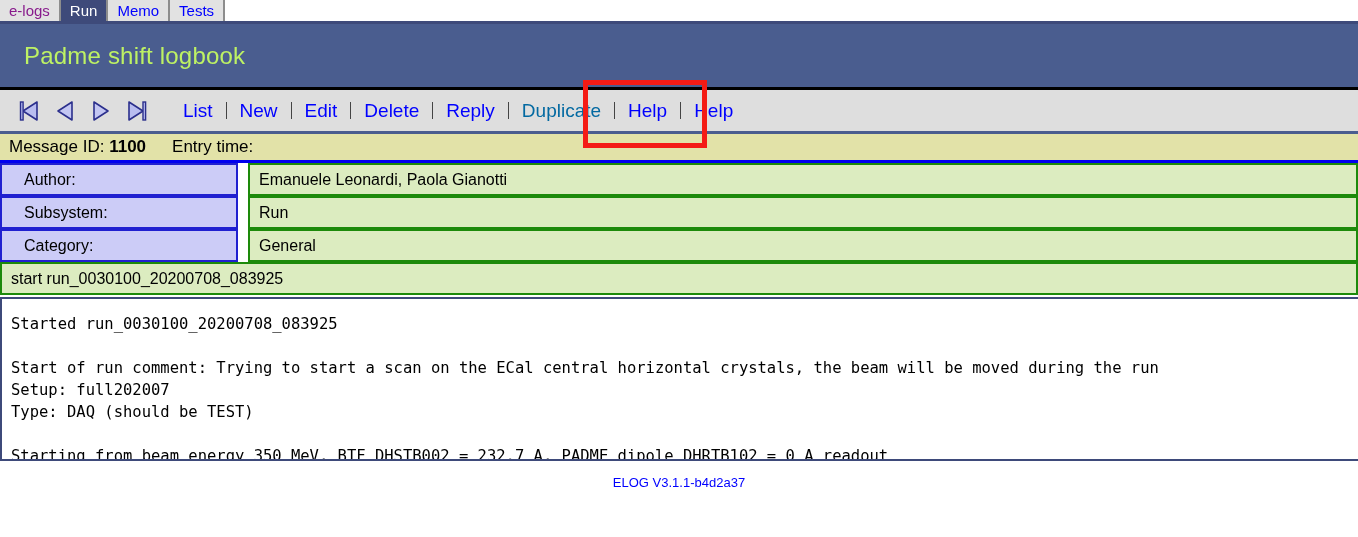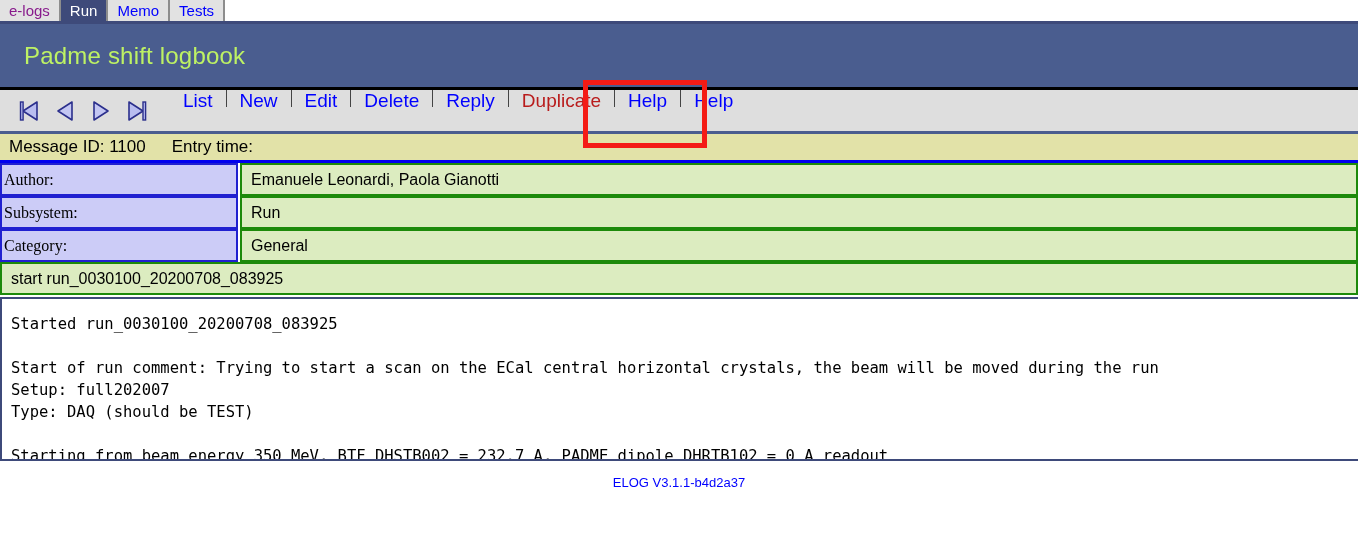--- a/index.html
+++ b/index.html
@@ -61,20 +61,21 @@
     padding-left: 24px;
     letter-spacing: 0.2px;
   }
 
   
   .toolbar {
     position: relative;
     background: #dedede;
     height: 44px;
     display: flex;
+    align-items: center;
     border-bottom: 3px solid #4a5d8f;
     box-sizing: border-box;
     padding-left: 18px;
   }
   .navicons {
     display: flex;
     align-items: center;
     gap: 14px;
     margin-right: 22px;
   }
@@ -84,21 +85,21 @@
     cursor: pointer;
     display: block;
   }
   .tlink {
     color: #0000ff;
     font-size: 19px;
     padding: 0 13px;
     cursor: pointer;
     white-space: nowrap;
   }
-  .tlink.visited { color: #b91c1c; }
+  .tlink.visited { color: #0369a1; }
   .tsep {
     color: #333333;
     font-size: 17px;
     width: 1px;
     background: #444444;
     height: 17px;
     display: inline-block;
   }
   .redbox {
     position: absolute;
@@ -116,42 +117,41 @@
     background: #e2e2a8;
     height: 29px;
     display: flex;
     align-items: center;
     padding-left: 9px;
     font-size: 17px;
     color: #000000;
     border-bottom: 3px solid #0000ee;
     box-sizing: border-box;
   }
-  .msgidbar b { font-weight: normal; }
+  .msgidbar b { font-weight: bold; }
   .msgidbar .gap { display: inline-block; width: 26px; }
 
   
   .attrs { width: 100%; }
   .arow {
     display: flex;
     height: 33px;
     box-sizing: border-box;
   }
   .alabel {
     width: 238px;
     background: #ccccf7;
     border: 2px solid #2020d0;
     box-sizing: border-box;
     display: flex;
     align-items: center;
-    padding-left: 2px;
+    padding-left: 22px;
     font-size: 16px;
     color: #000000;
-    margin-right: 2px;
-    font-family: Liberation Serif, serif;
+    margin-right: 10px;
   }
   .avalue {
     flex: 1;
     background: #dcecc0;
     border: 2px solid #1d8a0a;
     box-sizing: border-box;
     display: flex;
     align-items: center;
     padding-left: 9px;
     font-size: 16px;

